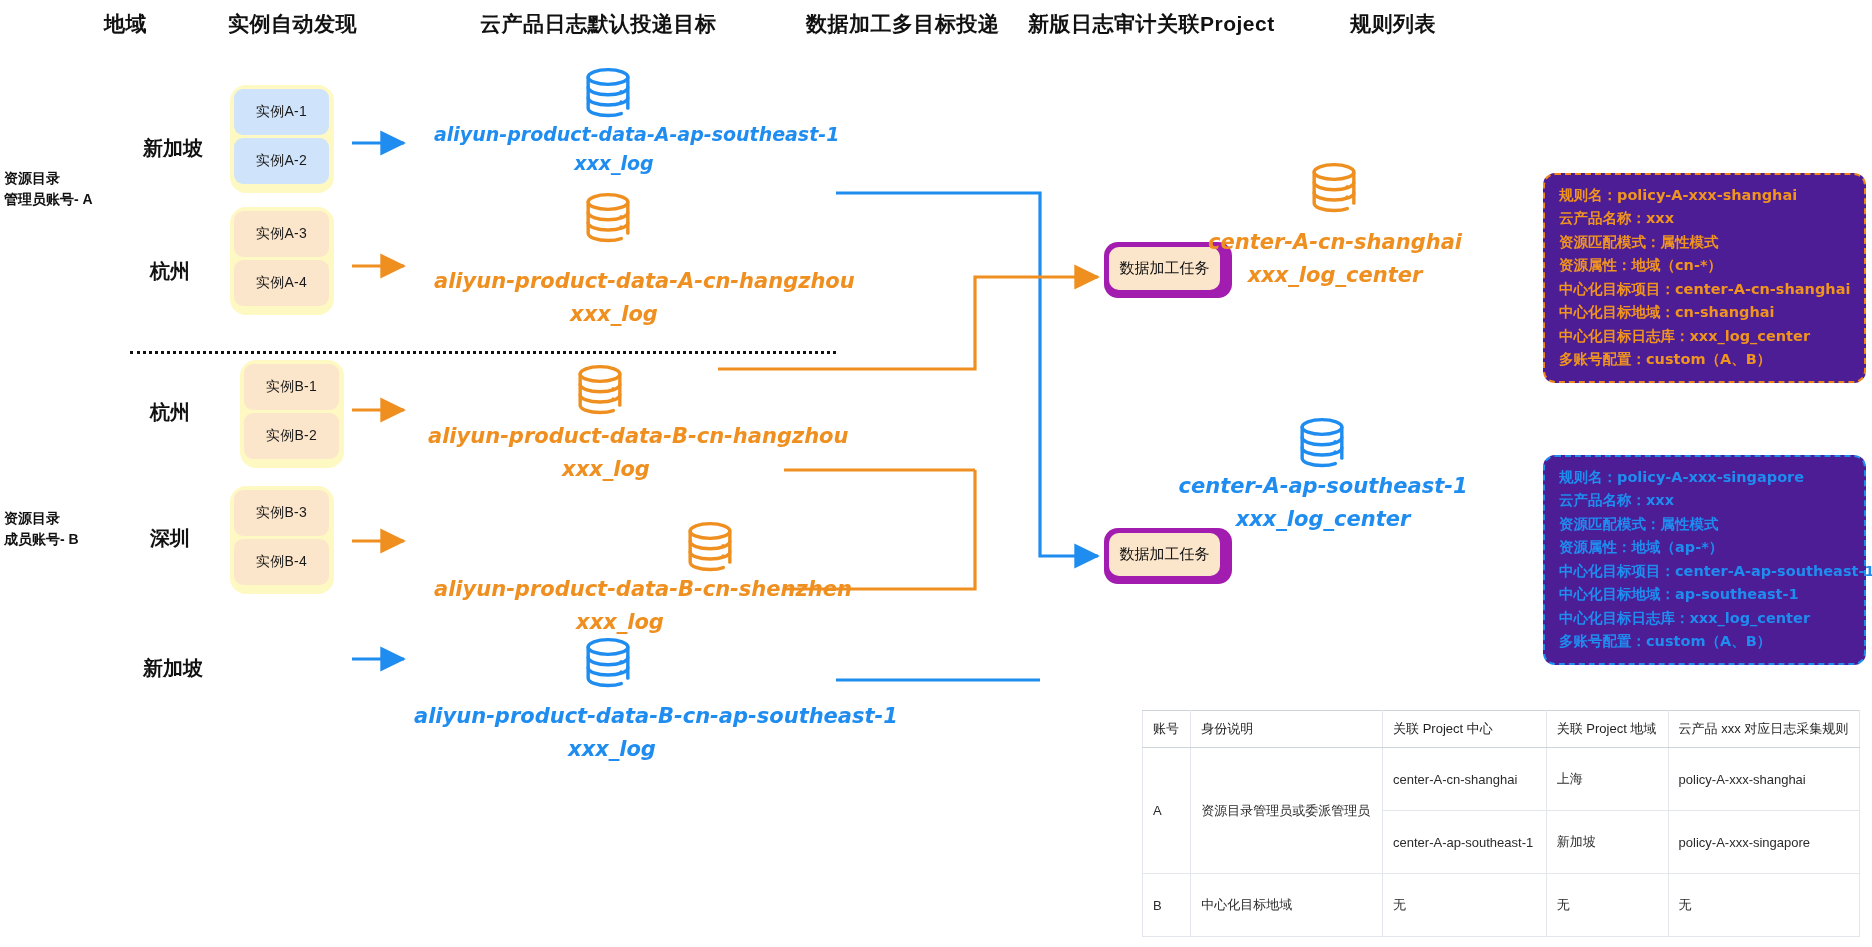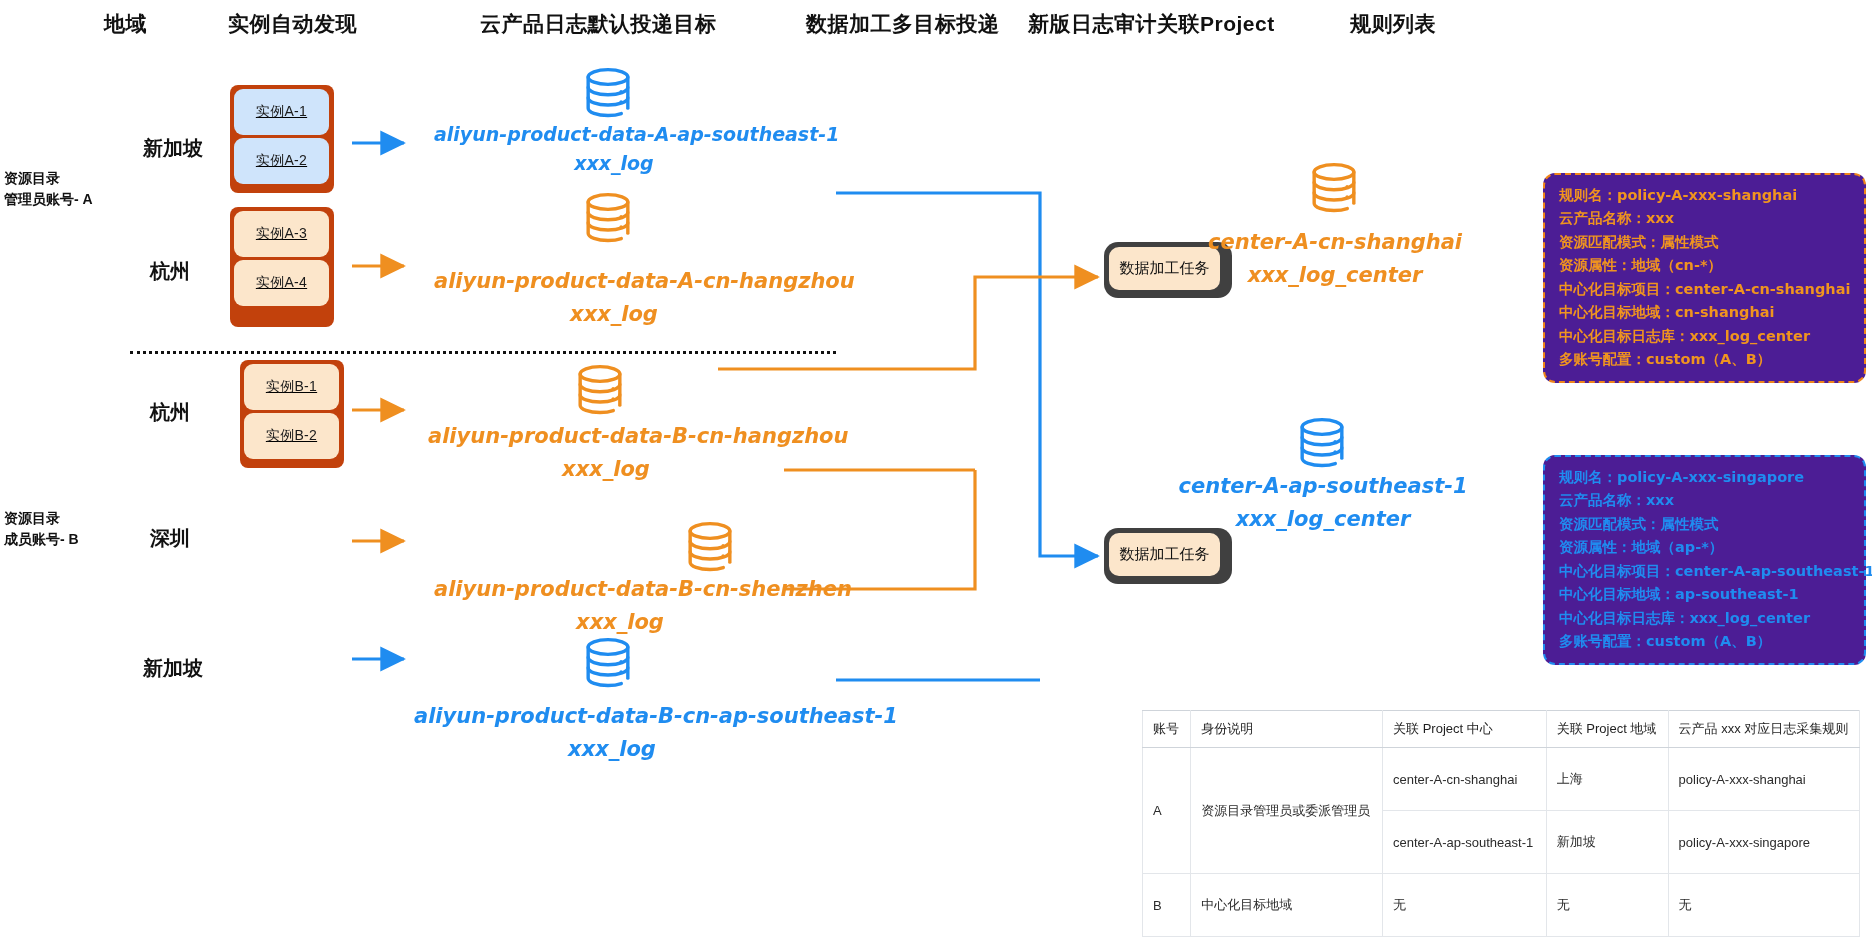--- a/index.html
+++ b/index.html
@@ -41,25 +41,24 @@
     position:absolute;
     font-size:20px;
     font-weight:bold;
     color:#111111;
     white-space:nowrap;
   }
 
   
   .inst-group{
     position:absolute;
-    border-radius:8px;
-    background:#c2410c;
+    border-radius:16px;
+    background:#fef9c3;
     padding:4px 5px 7px 4px;
     box-sizing:border-box;
-    text-decoration:underline;
   }
   .inst-box{
     box-sizing:border-box;
     width:100%;
     height:46px;
     display:flex;
     align-items:center;
     justify-content:center;
     border-radius:9px;
     font-size:14px;
@@ -90,21 +89,21 @@
   .hand.orange{color:#ef8f20;}
   .hand.big{font-size:21px;}
 
   
   .conn{position:absolute;top:0;left:0;width:1872px;height:947px;overflow:visible;pointer-events:none;}
 
   
   .etl-shadow{
     position:absolute;
     border-radius:14px;
-    background:#404040;
+    background:#a21caf;
     padding:5px 12px 8px 5px;
     box-sizing:border-box;
   }
   .etl-box{
     width:100%;
     height:100%;
     box-sizing:border-box;
     background:#fce6cb;
     border-radius:10px;
     display:flex;
@@ -202,27 +201,31 @@
   <div class="region-label" style="left:143px;top:135px;">新加坡</div>
   <div class="region-label" style="left:150px;top:258px;">杭州</div>
   <div class="region-label" style="left:150px;top:399px;">杭州</div>
   <div class="region-label" style="left:150px;top:525px;">深圳</div>
   <div class="region-label" style="left:143px;top:655px;">新加坡</div>
 
   <div class="inst-group" style="left:230px;top:85px;width:104px;height:108px;">
     <div class="inst-box inst-blue">实例A-1</div>
     <div class="inst-box inst-blue">实例A-2</div>
   </div>
-  <div class="inst-group" style="left:230px;top:207px;width:104px;height:120px;">
+  <div class="inst-group" style="left:230px;top:207px;width:104px;height:108px;">
     <div class="inst-box inst-orange">实例A-3</div>
     <div class="inst-box inst-orange">实例A-4</div>
   </div>
   <div class="inst-group" style="left:240px;top:360px;width:104px;height:108px;">
     <div class="inst-box inst-orange">实例B-1</div>
     <div class="inst-box inst-orange">实例B-2</div>
+  </div>
+  <div class="inst-group" style="left:230px;top:486px;width:104px;height:108px;">
+    <div class="inst-box inst-orange">实例B-3</div>
+    <div class="inst-box inst-orange">实例B-4</div>
   </div>
 
   <div class="dbicon" style="left:574px;top:60px;width:68px;height:68px;">
     <svg width="68" height="68" viewBox="0 0 48 48" fill="none" stroke="#1f8cf0" stroke-width="2.4" stroke-linecap="round">
       <ellipse cx="24" cy="12" rx="14" ry="5.2"></ellipse>
       <path d="M10 12 V34 c0 2.9 6.3 5.2 14 5.2 c3.6 0 6.9-0.5 9.4-1.4"></path>
       <path d="M38 12 V34"></path>
       <path d="M10 19.3 c0 2.9 6.3 5.2 14 5.2 c7.7 0 14-2.3 14-5.2"></path>
       <path d="M10 26.6 c0 2.9 6.3 5.2 14 5.2 c7.7 0 14-2.3 14-5.2"></path>
       <circle cx="33.2" cy="22.2" r="1.1" fill="#1f8cf0" stroke="none"></circle>

